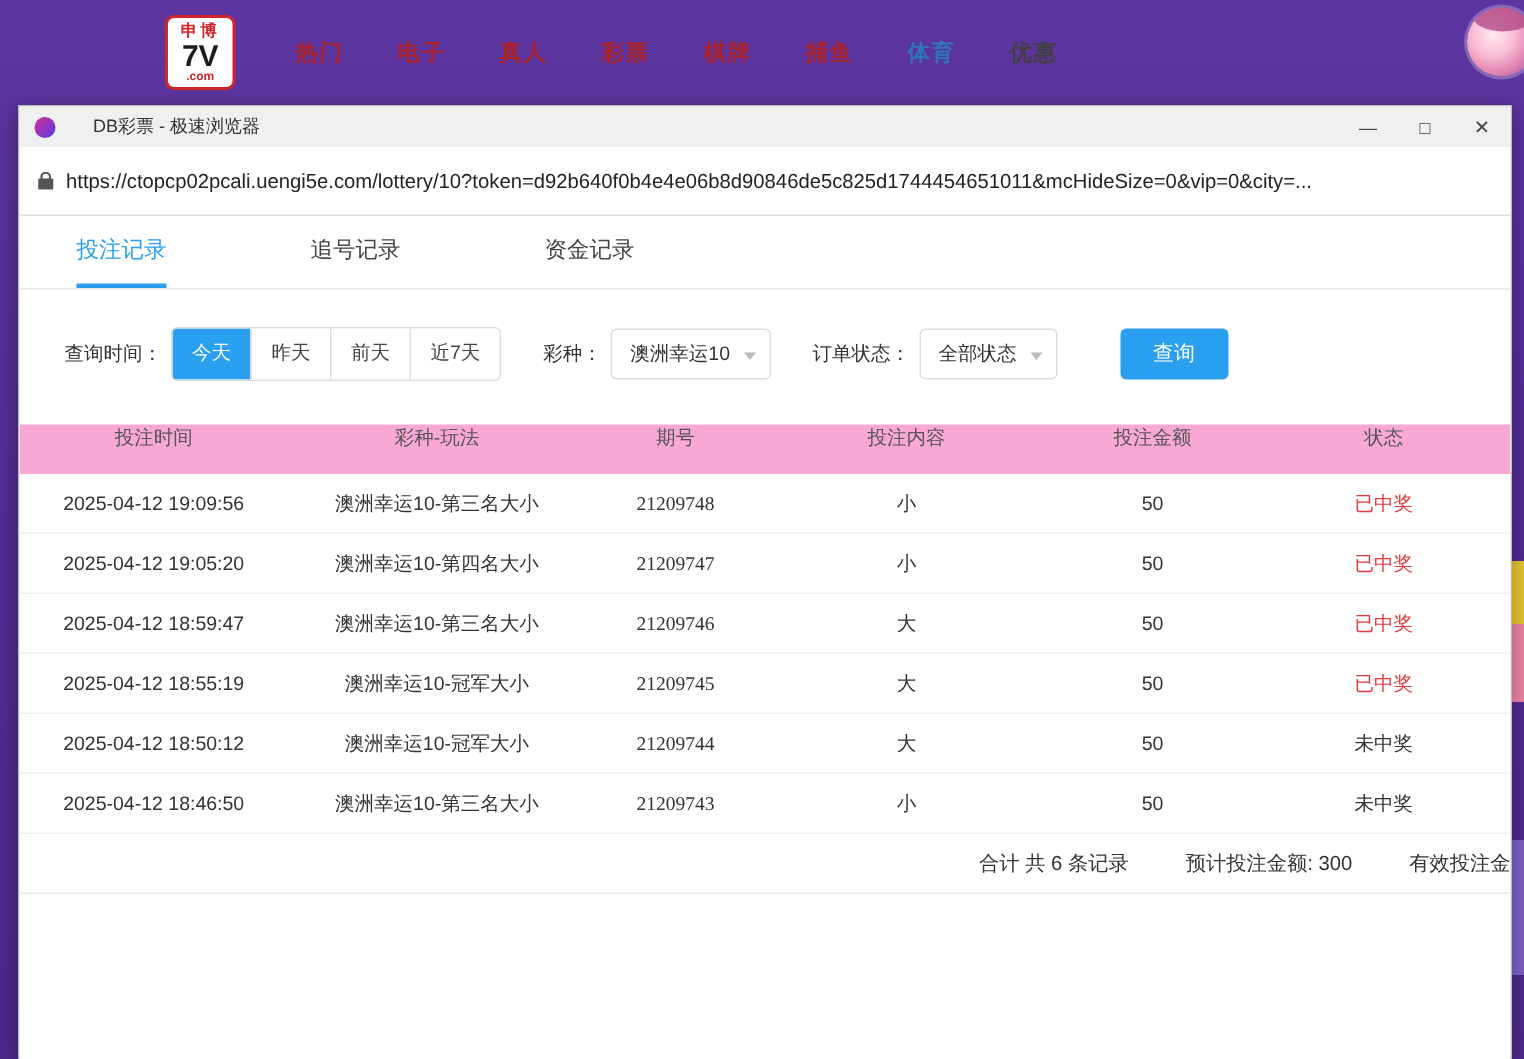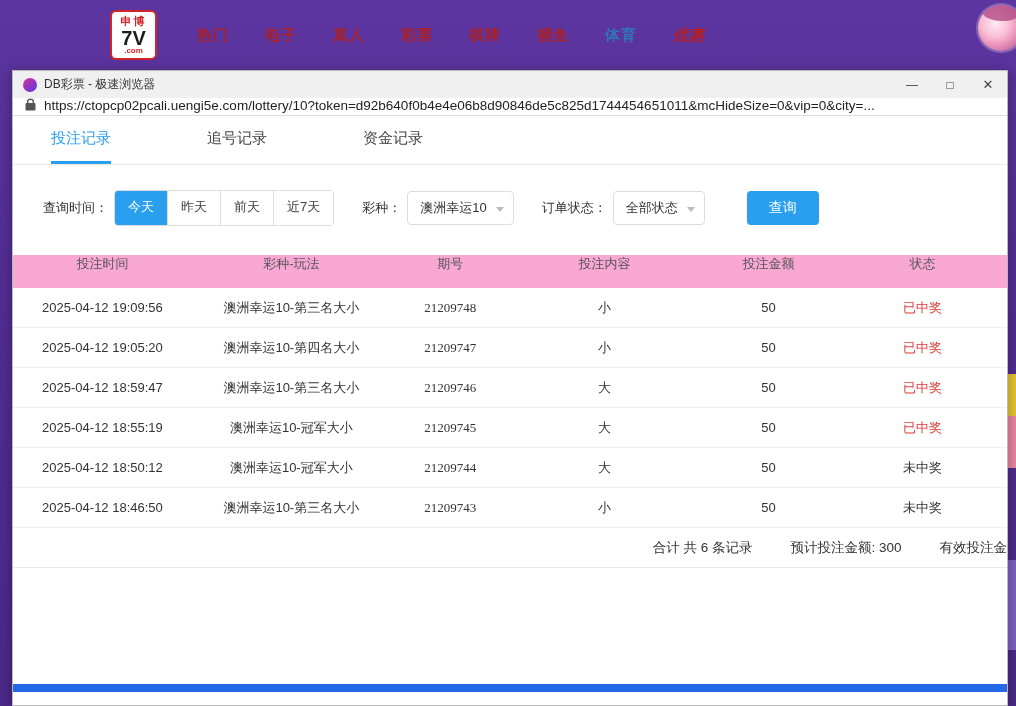--- a/index.html
+++ b/index.html
@@ -14,47 +14,47 @@
   .top-nav { position:absolute; left:0; top:0; width:100%; height:70px; display:flex; align-items:center;padding-left:48px; }
   .logo { margin-left:62px; width:47px; height:50px; background:#fff; border:2px solid #d0252a; border-radius:6px;
           display:flex; flex-direction:column; align-items:center; justify-content:center; line-height:1; }
   .logo .cn { color:#d0252a; font-size:11px; font-weight:bold; letter-spacing:2px; }
   .logo .brand { font-size:20px; font-weight:900; color:#1c1c1c; margin-top:1px; }
   .logo .tld { font-size:8px; color:#d0252a; font-weight:bold; margin-top:-1px; }
   .nav-items { display:flex; margin-left:22px; }
   .nav-item { font-size:15px; font-weight:bold; letter-spacing:1px; margin:0 18px; cursor:pointer; }
   .nav-red  { color:#a8202a; }
   .nav-blue { color:#2f75b5; }
-  .nav-gold { color:#b91c1c;font-style:italic; }
+  .nav-gold { color:#404040; }
   .avatar { position:absolute; right:-8px; top:5px; width:46px; height:46px; border-radius:50%;
             background:radial-gradient(circle at 38% 40%, #ffe9f2 0%, #f9bdd4 35%, #e58ab4 60%, #8c4b9c 100%);
             overflow:hidden; box-shadow:0 0 0 2px rgba(255,255,255,.25); cursor:pointer; }
   .avatar::before { content:""; position:absolute; left:4px; top:-4px; width:40px; height:20px;
             border-radius:50%; background:#b24a86; opacity:.8; }
 
   
   .edge-block { position:absolute; right:0; width:8px; }
   .edge-yellow { top:374px; height:42px; background:#e7c733; }
   .edge-pink   { top:416px; height:52px; background:#ef86a6; }
   .edge-lilac  { top:560px; height:90px; background:#7f63c6; }
 
   
   .window { position:absolute; left:12px; top:70px; width:996px; height:636px;
             background:#fff; border:1px solid #b9b9b9; box-shadow:0 3px 14px rgba(0,0,0,.35); }
   .titlebar { height:27px; background:#f0f0f0; display:flex; align-items:center; padding-left:10px; }
   .favicon { width:14px; height:14px; border-radius:50%;
              background:linear-gradient(135deg,#d8328f 0%,#8a35c9 60%,#5a3bd8 100%); flex:0 0 auto; }
-  .win-title { font-size:12px; color:#333; margin-left:7px; flex:1 1 auto; }
+  .win-title { font-size:12px; color:#333; margin-left:25px; flex:1 1 auto; }
   .win-controls { display:flex; height:100%; }
   .win-btn { width:38px; height:100%; display:flex; align-items:center; justify-content:center;
              font-size:12px; color:#444; cursor:pointer; }
   .win-btn.close { font-size:13px; }
 
-  .addressbar { height:18px; background:#fff; border-bottom:1px solid #dedede;
-                display:flex; align-items:flex-start; padding:0 12px; }
+  .addressbar { height:46px; background:#fff; border-bottom:1px solid #dedede;
+                display:flex; align-items:center; padding:0 12px; }
   .lock-icon { flex:0 0 auto; margin-right:8px; display:flex; }
   .url-text { font-size:13.5px; color:#222; white-space:nowrap; overflow:hidden; }
 
   .page { position:relative; height:576px; background:#fff; overflow:hidden; }
 
   
   .tabs { padding:0 0 0 38px; border-bottom:1px solid #e8e8e8; display:flex; height:49px; align-items:flex-end;gap:44px; }
   .tab { font-size:15px; color:#444; margin-right:52px; padding-bottom:13px; cursor:pointer; border-bottom:3px solid transparent; }
   .tab.active { color:#2a9ff0; border-bottom-color:#2a9ff0; }
 

